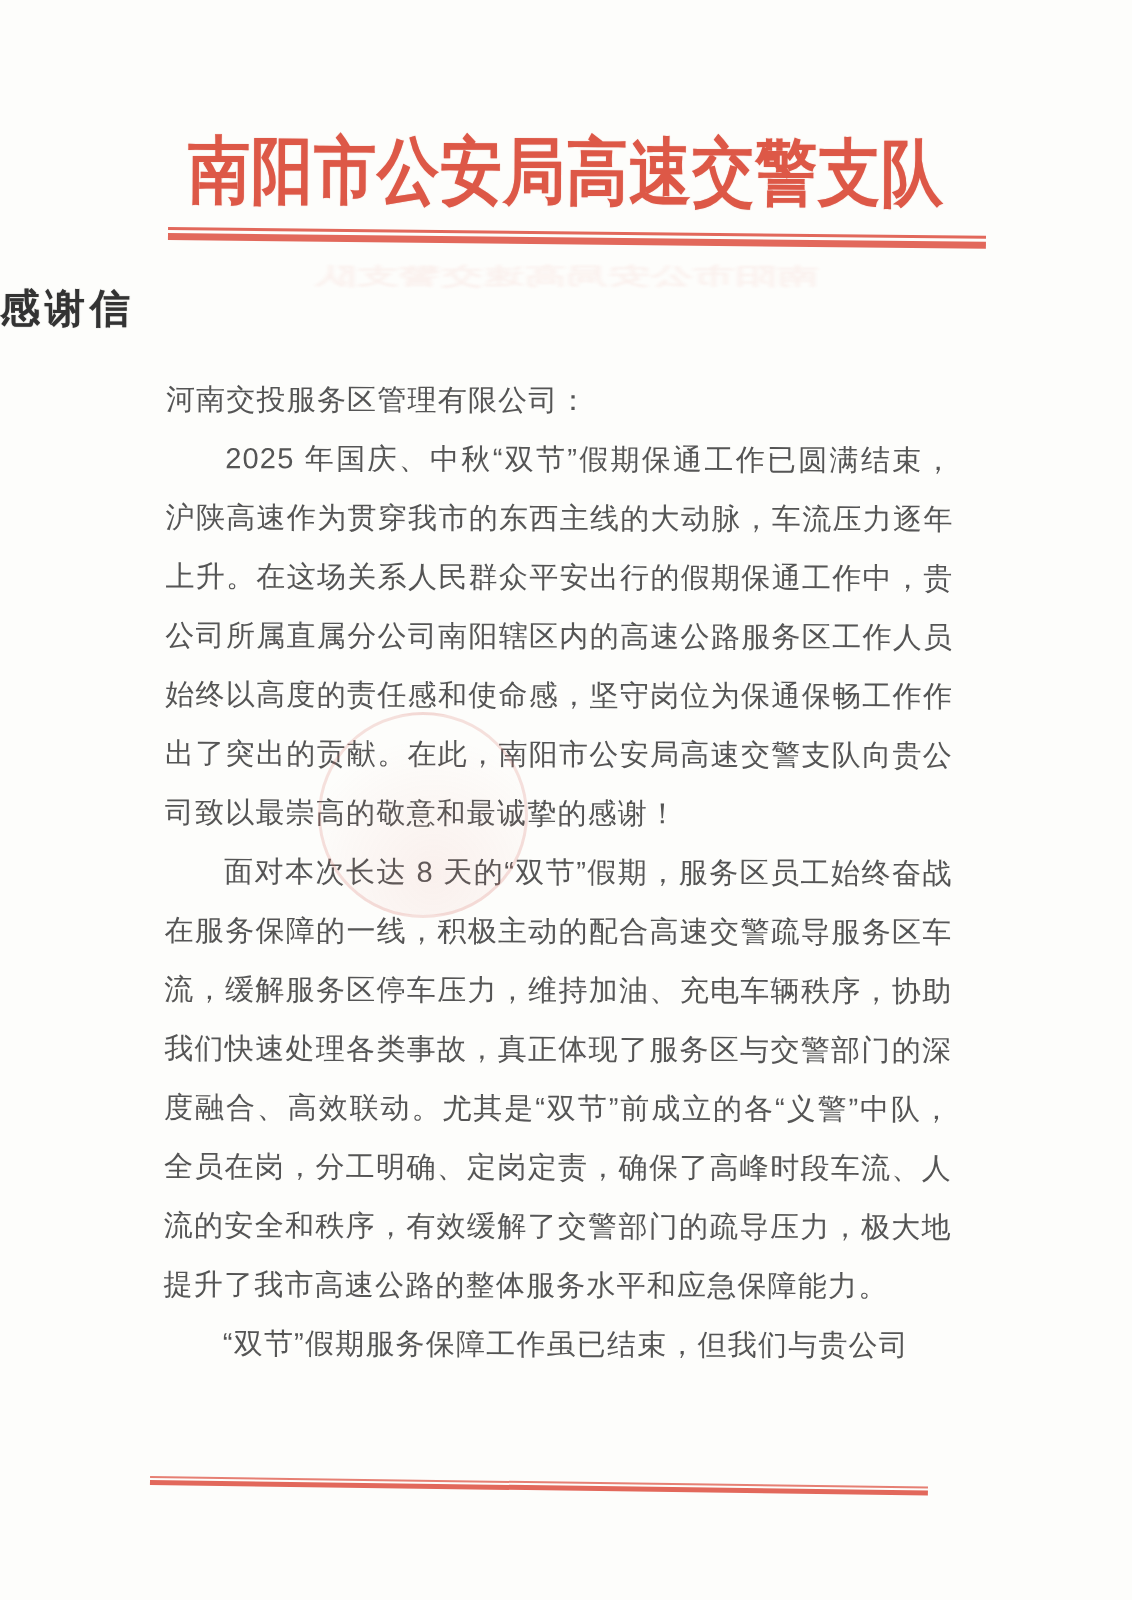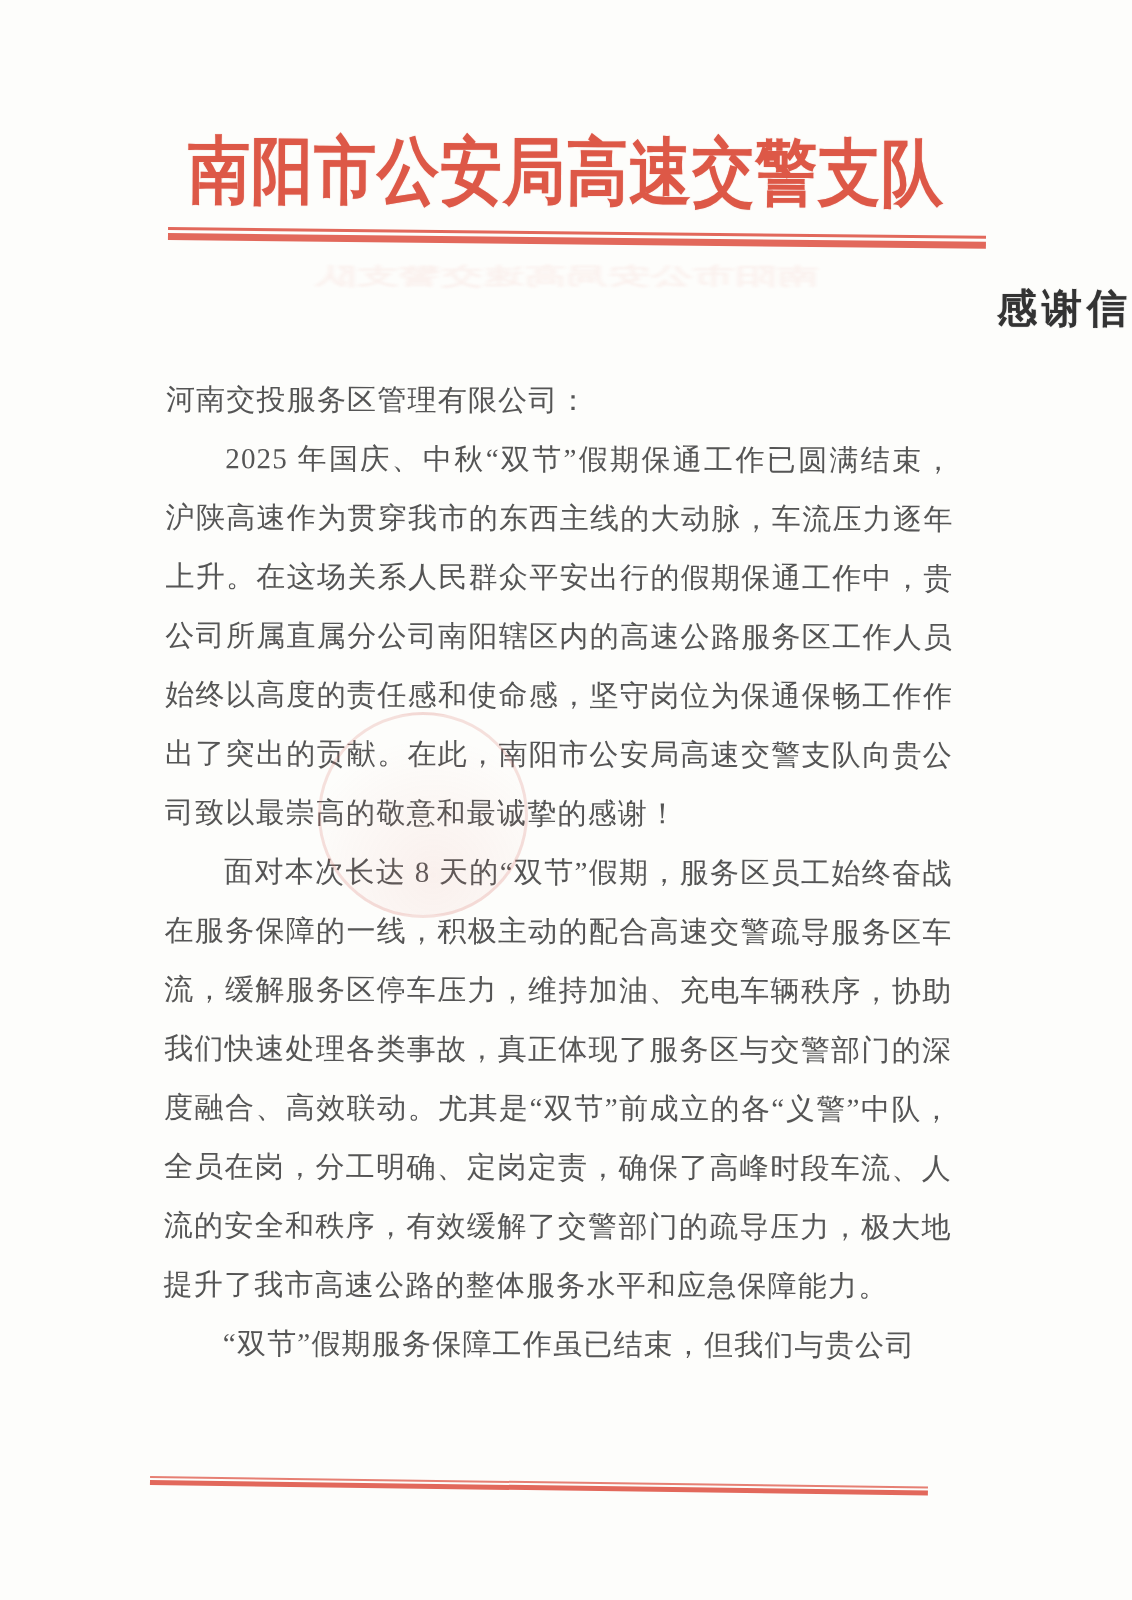--- a/index.html
+++ b/index.html
@@ -8,21 +8,21 @@
     --rule:#e2685b;
     --body-text:#555555;
     --title-text:#333333;
     --page-bg:#fdfdfb;
   }
   .page{
     position:relative;
     width:1132px;height:1600px;
     background:var(--page-bg);
     overflow:hidden;
-    font-family:Liberation Serif, serif;
+    font-family:Liberation Sans, sans-serif;
   }
   
   .org-wrap{
     position:absolute;top:130px;left:0;width:100%;
     text-align:center;margin:0;
     transform:rotate(0.25deg);
   }
   .org{
     display:inline-block;
     font-size:62px;font-weight:bold;
@@ -46,21 +46,21 @@
     font-size:42px;font-weight:bold;
     color:var(--accent);
     opacity:0.07;
     filter:blur(2px);
     transform:scaleX(-1) scaleY(0.55);
     pointer-events:none;
     white-space:nowrap;
   }
   .title{
     position:absolute;top:281px;left:0;width:100%;
-    text-align:right;margin:0;
+    text-align:left;margin:0;
     font-size:40px;font-weight:bold;
     color:var(--title-text);
     letter-spacing:5px;
     text-shadow:0 0 1px rgba(40,40,40,0.5);
   }
   .body{
     position:absolute;top:370px;left:166px;width:788px;
     font-size:29px;line-height:59px;
     letter-spacing:1.2px;
     color:var(--body-text);

